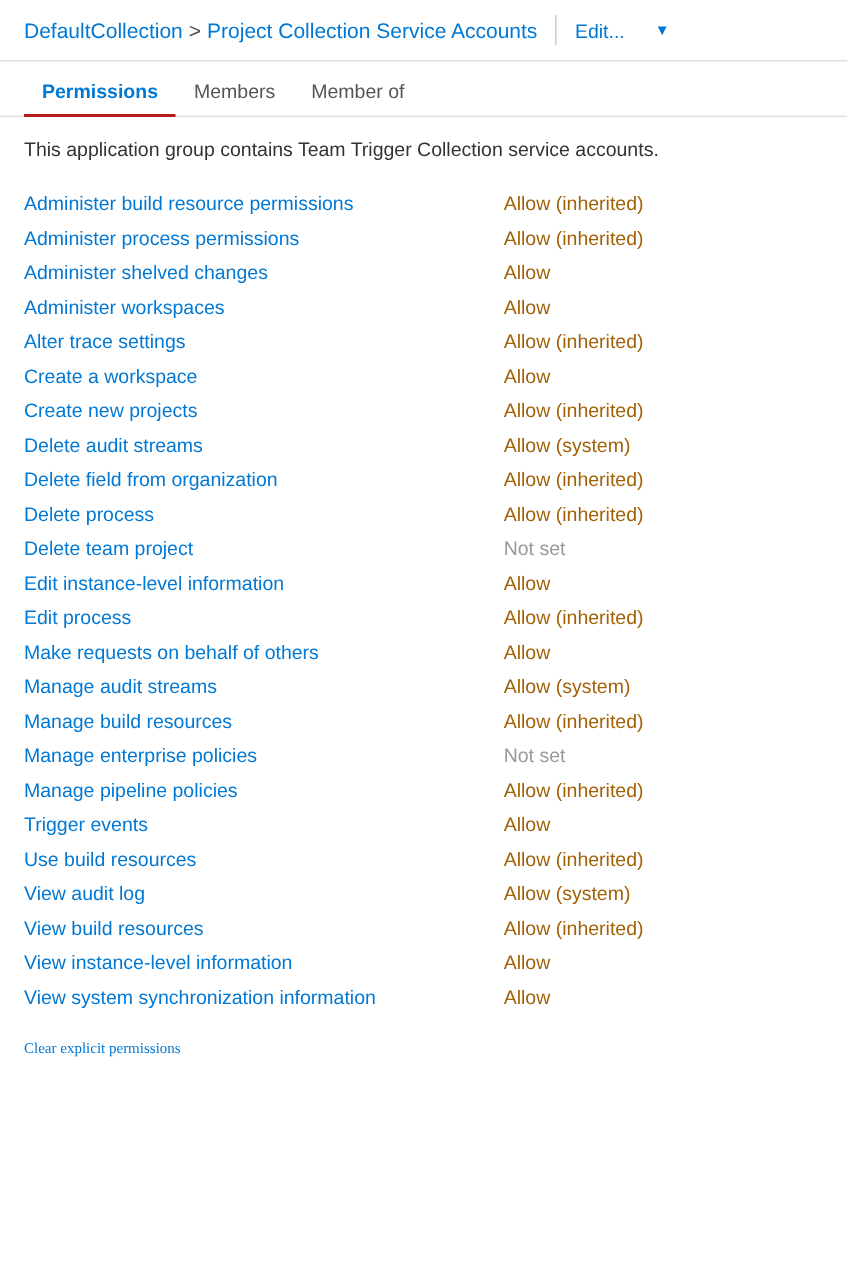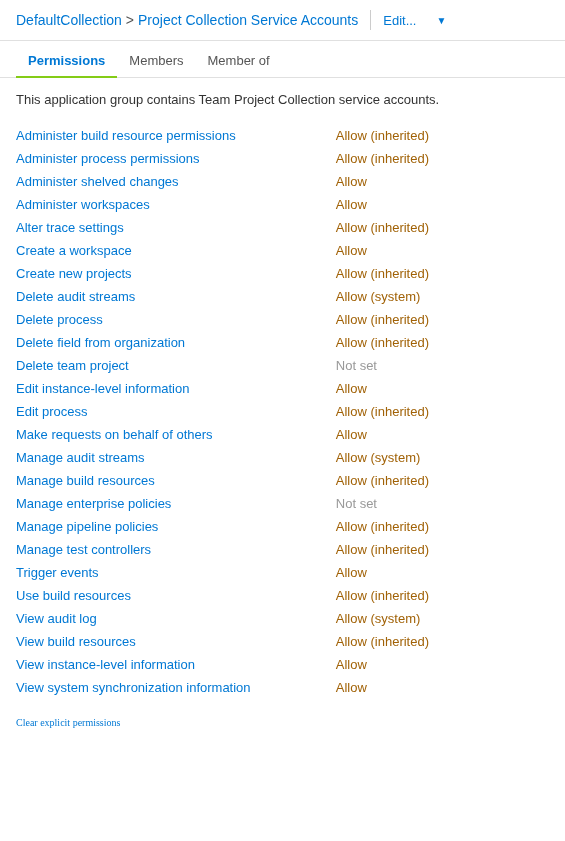--- a/index.html
+++ b/index.html
@@ -67,21 +67,21 @@
     .tab {
       padding: 8px 12px;
       font-size: 13px;
       cursor: pointer;
       color: #555;
       border-bottom: 2px solid transparent;
       margin-bottom: -1px;
     }
     .tab.active {
       color: #0078d4;
-      border-bottom: 2px solid #84cc16;
+      border-bottom: 2px solid #b91c1c;
       font-weight: 600;
     }
 
     
     .content {
       padding: 12px 16px;
     }
 
     .description {
       font-size: 13px;
@@ -141,21 +141,21 @@
   </div>
 </div>
 
 <div class="tabs">
     <div class="tab active">Permissions</div>
     <div class="tab">Members</div>
     <div class="tab">Member of</div>
   </div>
 
 <div class="content">
-  <p class="description">This application group contains Team Project Collection service accounts.</p>
+  <p class="description">This application group contains Team Trigger Collection service accounts.</p>
   <table class="permissions-table">
     <tbody id="permissions-tbody">
         <tr>
           <td class="perm-name">Administer build resource permissions</td>
           <td class="perm-value">Allow (inherited)</td>
         </tr>
         <tr>
           <td class="perm-name">Administer process permissions</td>
           <td class="perm-value">Allow (inherited)</td>
         </tr>
@@ -177,25 +177,25 @@
         </tr>
         <tr>
           <td class="perm-name">Create new projects</td>
           <td class="perm-value">Allow (inherited)</td>
         </tr>
         <tr>
           <td class="perm-name">Delete audit streams</td>
           <td class="perm-value">Allow (system)</td>
         </tr>
         <tr>
+          <td class="perm-name">Delete field from organization</td>
+          <td class="perm-value">Allow (inherited)</td>
+        </tr>
+        <tr>
           <td class="perm-name">Delete process</td>
-          <td class="perm-value">Allow (inherited)</td>
-        </tr>
-        <tr>
-          <td class="perm-name">Delete field from organization</td>
           <td class="perm-value">Allow (inherited)</td>
         </tr>
         <tr>
           <td class="perm-name">Delete team project</td>
           <td class="perm-value not-set">Not set</td>
         </tr>
         <tr>
           <td class="perm-name">Edit instance-level information</td>
           <td class="perm-value">Allow</td>
         </tr>
@@ -214,24 +214,20 @@
         <tr>
           <td class="perm-name">Manage build resources</td>
           <td class="perm-value">Allow (inherited)</td>
         </tr>
         <tr>
           <td class="perm-name">Manage enterprise policies</td>
           <td class="perm-value not-set">Not set</td>
         </tr>
         <tr>
           <td class="perm-name">Manage pipeline policies</td>
-          <td class="perm-value">Allow (inherited)</td>
-        </tr>
-        <tr>
-          <td class="perm-name">Manage test controllers</td>
           <td class="perm-value">Allow (inherited)</td>
         </tr>
         <tr>
           <td class="perm-name">Trigger events</td>
           <td class="perm-value">Allow</td>
         </tr>
         <tr>
           <td class="perm-name">Use build resources</td>
           <td class="perm-value">Allow (inherited)</td>
         </tr>

